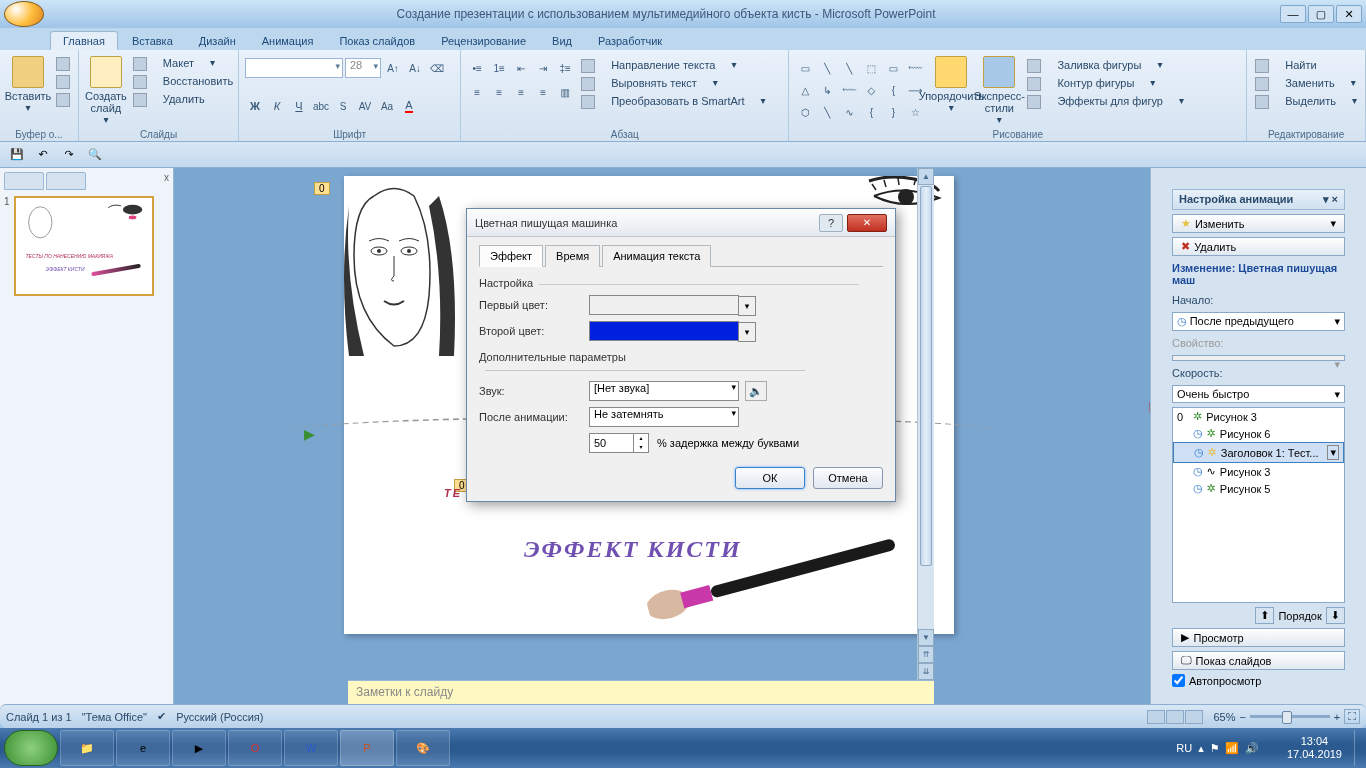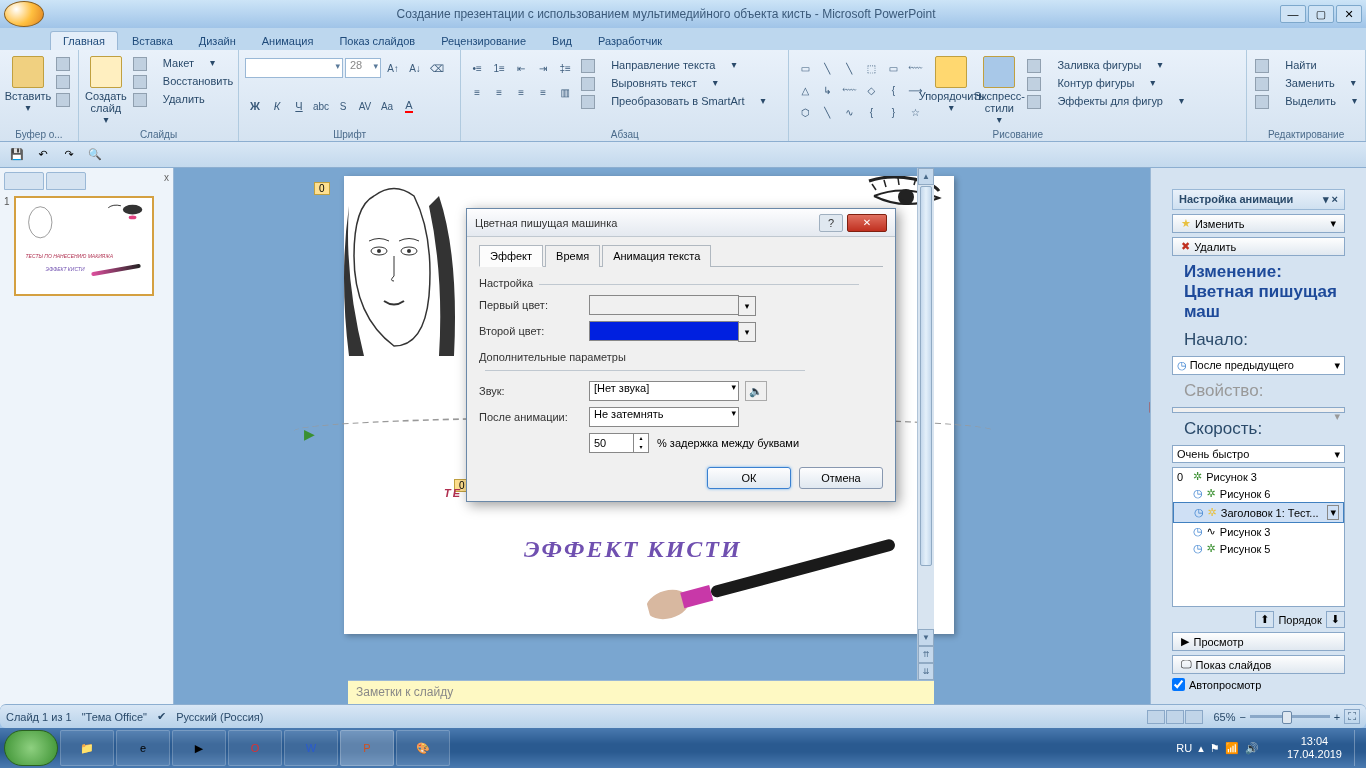--- a/index.html
+++ b/index.html
@@ -55,21 +55,21 @@
 .brush { position: absolute; top: 370px; left: 300px; width: 260px; height: 60px; transform: rotate(-15deg); }
 .dotted { position: absolute; top: 240px; left: -50px; width: 700px; height: 30px; border-top: 2px dashed #999; border-radius: 50%; }
 
 .notes { position: absolute; left: 174px; right: 216px; bottom: 0; height: 28px; background: #fef9c3; border-top: 1px solid #9ab8d6; padding: 4px 8px; color: #888; font-size: 12px; }
 
 
 .anim-pane { width: 216px; background: #d5e3f1; border-left: 1px solid #9ab8d6; padding: 21px; display: flex; flex-direction: column; gap: 4px; }
 .anim-header { background: linear-gradient(#e9f1fa, #cfe0f0); padding: 3px 6px; font-weight: bold; color: #2a4a6a; border: 1px solid #9ab8d6; display: flex; justify-content: space-between; }
 .anim-btn { background: linear-gradient(#fefefe, #e0e8f0); border: 1px solid #8aa8c8; padding: 2px 8px; display: flex; align-items: center; gap: 4px; }
 .star { color: #e8c040; }
-.anim-label { color: #2a4a6a; font-size: 17px; padding: 2px 0; margin-left: 12px; }
+.anim-label { color: #2a4a6a; font-size: 11px; padding: 2px 0; }
 .anim-combo { width: 100%; background: #fff; border: 1px solid #8aa8c8; padding: 2px 4px; position: relative; }
 .anim-combo::after { content: "▾"; position: absolute; right: 4px; }
 .anim-list { background: #fff; border: 1px solid #8aa8c8; flex: 1; min-height: 140px; }
 .anim-item { display: flex; align-items: center; gap: 4px; padding: 2px 4px; font-size: 10px; }
 .anim-item.sel { background: #cfe0f5; border: 1px solid #4080c0; }
 .ordbtns { display: flex; align-items: center; gap: 4px; justify-content: flex-end; }
 .pbtn { background: linear-gradient(#fefefe, #e0e8f0); border: 1px solid #8aa8c8; padding: 2px 8px; display: flex; align-items: center; gap: 4px; }
 .chk { display: flex; align-items: center; gap: 4px; }
 
 
@@ -105,21 +105,21 @@
 .fld-label { width: 110px; font-size: 11px; color: #333; }
 .fld-ctrl { flex: 1; }
 .colorbox { width: 150px; height: 20px; border: 1px solid #888; position: relative; }
 .colorbox::after { content: "▾"; position: absolute; right: -18px; top: 0; width: 16px; height: 18px; border: 1px solid #888; background: #f0f0f0; text-align: center; font-size: 9px; line-height: 18px; }
 .dlg-combo { width: 150px; height: 20px; border: 1px solid #888; background: #fff; padding: 0 4px; font-size: 11px; position: relative; }
 .dlg-combo::after { content: "▾"; position: absolute; right: 2px; font-size: 9px; }
 .dlg-combo.sel { border: 2px solid #4090e0; }
 .spinbox { width: 60px; height: 20px; border: 1px solid #888; background: #fff; padding: 0 4px; font-size: 11px; display: inline-flex; align-items: center; position: relative; }
 .spinbox::after { content: "▴\A▾"; white-space: pre; position: absolute; right: 0; top: 0; width: 14px; font-size: 6px; line-height: 9px; text-align: center; border-left: 1px solid #888; }
 .dlg-btns { display: flex; justify-content: flex-end; gap: 8px; margin-top: 14px; }
-.dlg-btn { width: 84px; height: 22px; background: linear-gradient(#fdfdfe, #e0e8f0); border: 1px solid #8898b0; border-radius: 3px; font-size: 11px; }
+.dlg-btn { width: 70px; height: 22px; background: linear-gradient(#fdfdfe, #e0e8f0); border: 1px solid #8898b0; border-radius: 3px; font-size: 11px; }
 .dlg-btn.primary { border: 1px solid #3a80d0; box-shadow: 0 0 3px #6ab0f0; }
 
 .scrollbar-v { position: absolute; right: 216px; top: 0; bottom: 28px; width: 17px; background: #d8e4f0; border-left: 1px solid #b0c4d8; }
 .sb-thumb-v { position: absolute; top: 18px; left: 2px; right: 2px; height: 380px; background: linear-gradient(90deg,#c4d8ec,#e4f0fa,#c4d8ec); border: 1px solid #90aac4; border-radius: 2px; }
 .sb-btn { position: absolute; left: 0; right: 0; height: 17px; background: #c4d8ec; border: 1px solid #90aac4; display:flex; align-items:center; justify-content:center; font-size:8px; color:#4a6a8a; }
 </style>
 </head>
 <body>
 
 <div class="titlebar">

